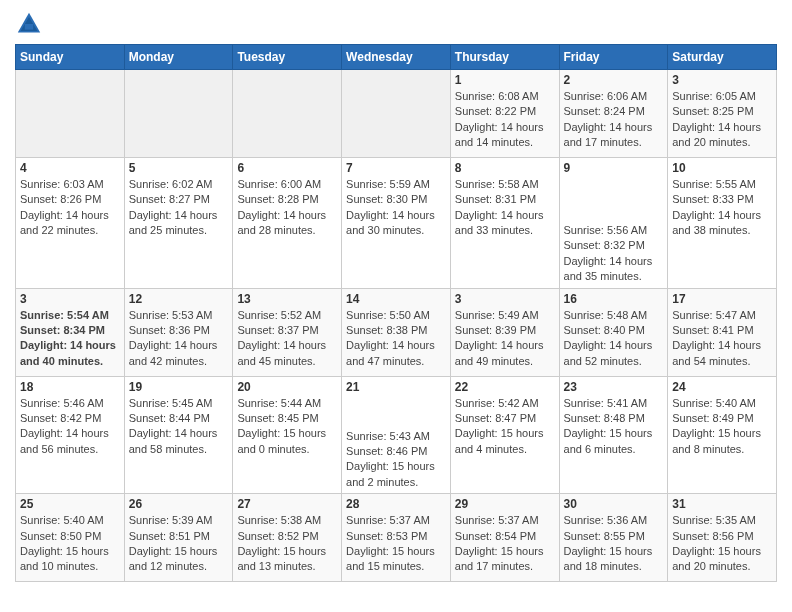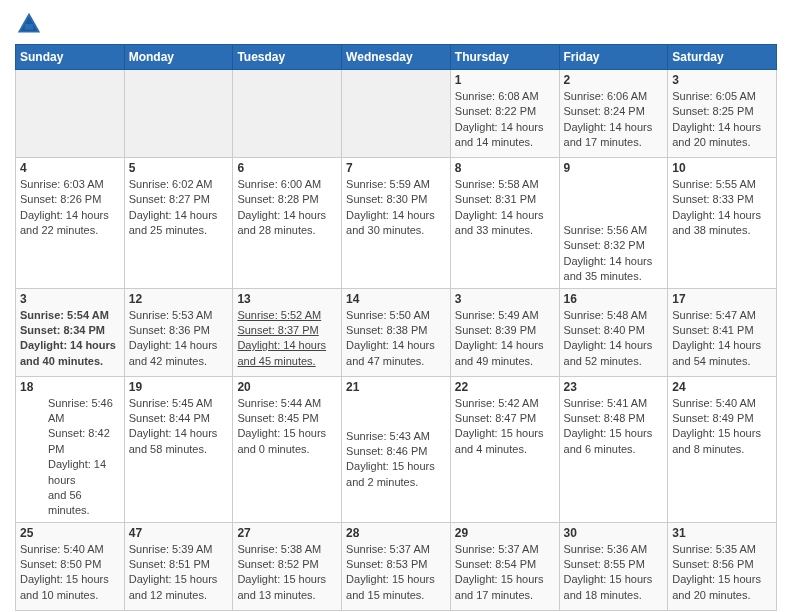--- a/index.html
+++ b/index.html
@@ -226,21 +226,21 @@
           </td>
           <td>
             <span class="day-number">12</span>
             <div class="day-info" style="white-space: pre-line;">Sunrise: 5:53 AM
 Sunset: 8:36 PM
 Daylight: 14 hours
 and 42 minutes.</div>
           </td>
           <td>
             <span class="day-number">13</span>
-            <div class="day-info" style="white-space: pre-line; text-decoration: underline;">Sunrise: 5:52 AM
+            <div class="day-info" style="white-space: pre-line;">Sunrise: 5:52 AM
 Sunset: 8:37 PM
 Daylight: 14 hours
 and 45 minutes.</div>
           </td>
           <td>
             <span class="day-number">14</span>
             <div class="day-info" style="white-space: pre-line;">Sunrise: 5:50 AM
 Sunset: 8:38 PM
 Daylight: 14 hours
 and 47 minutes.</div>
@@ -263,21 +263,21 @@
             <span class="day-number">17</span>
             <div class="day-info" style="white-space: pre-line;">Sunrise: 5:47 AM
 Sunset: 8:41 PM
 Daylight: 14 hours
 and 54 minutes.</div>
           </td>
         </tr>
         <tr>
           <td>
             <span class="day-number">18</span>
-            <div class="day-info" style="white-space: pre-line; margin-left: 28px;">Sunrise: 5:46 AM
+            <div class="day-info" style="white-space: pre-line;">Sunrise: 5:46 AM
 Sunset: 8:42 PM
 Daylight: 14 hours
 and 56 minutes.</div>
           </td>
           <td>
             <span class="day-number">19</span>
             <div class="day-info" style="white-space: pre-line;">Sunrise: 5:45 AM
 Sunset: 8:44 PM
 Daylight: 14 hours
 and 58 minutes.</div>
@@ -320,21 +320,21 @@
         </tr>
         <tr>
           <td>
             <span class="day-number">25</span>
             <div class="day-info" style="white-space: pre-line;">Sunrise: 5:40 AM
 Sunset: 8:50 PM
 Daylight: 15 hours
 and 10 minutes.</div>
           </td>
           <td>
-            <span class="day-number">47</span>
+            <span class="day-number">26</span>
             <div class="day-info" style="white-space: pre-line;">Sunrise: 5:39 AM
 Sunset: 8:51 PM
 Daylight: 15 hours
 and 12 minutes.</div>
           </td>
           <td>
             <span class="day-number">27</span>
             <div class="day-info" style="white-space: pre-line;">Sunrise: 5:38 AM
 Sunset: 8:52 PM
 Daylight: 15 hours

